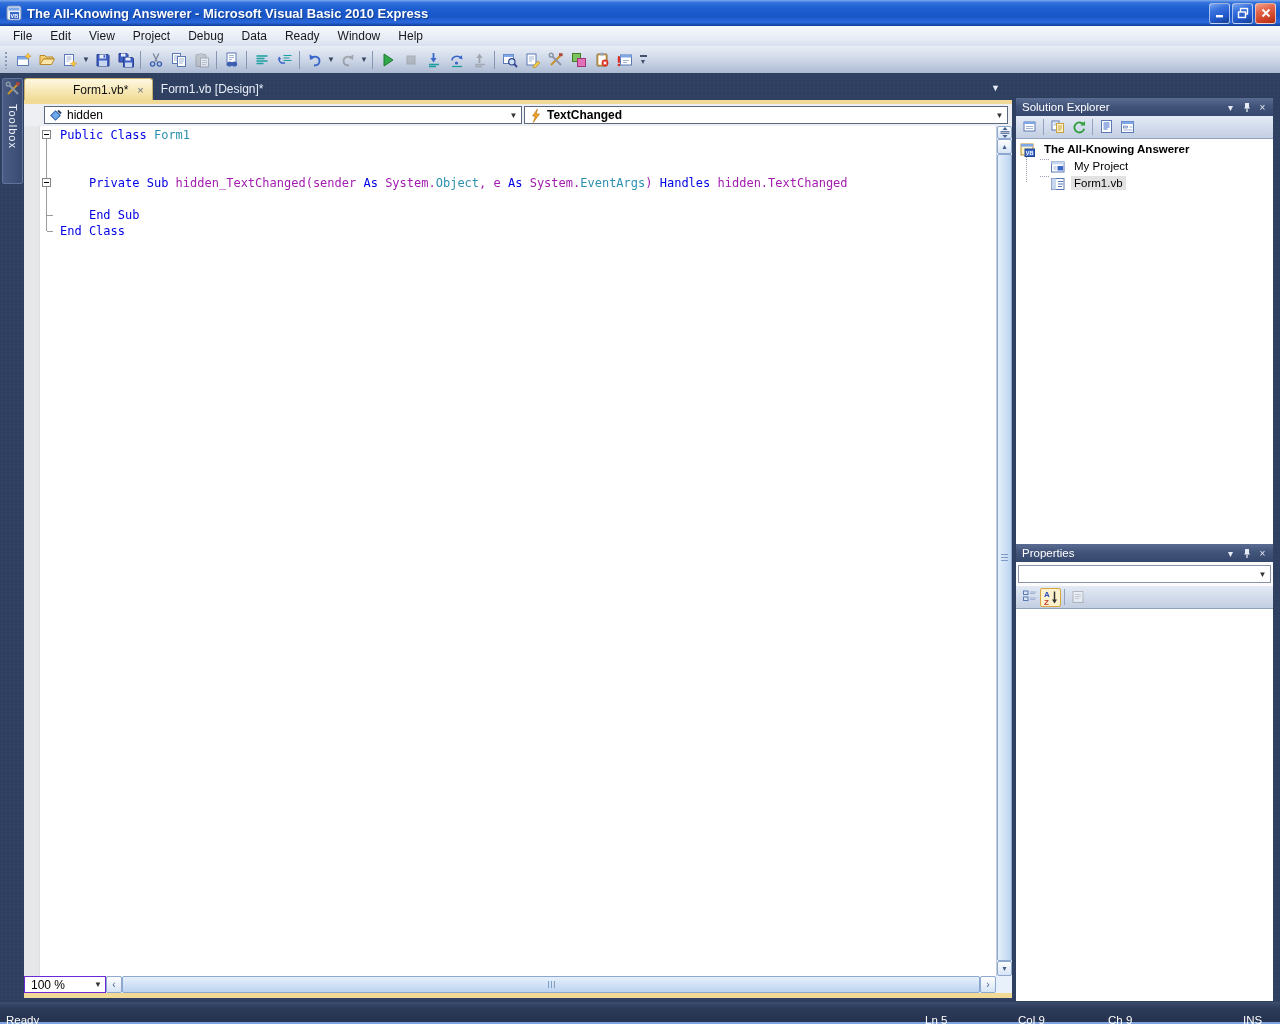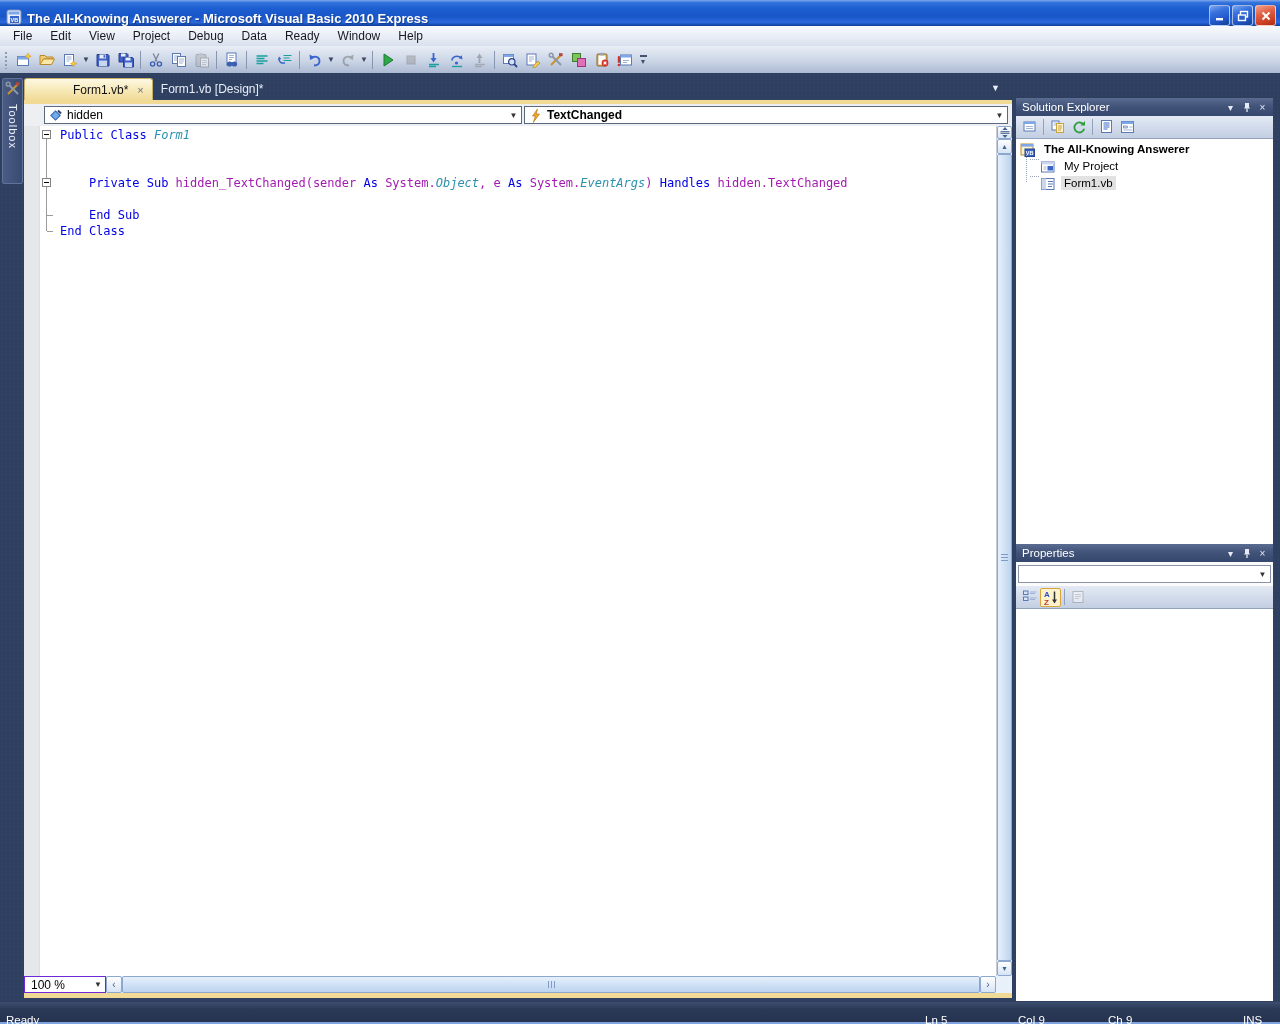--- a/index.html
+++ b/index.html
@@ -3,21 +3,21 @@
 <meta charset="utf-8">
 <style>
   * { margin:0; padding:0; box-sizing:border-box; }
   html,body { width:1280px; height:1024px; overflow:hidden; }
   body { font-family:"Liberation Sans", sans-serif; font-size:12px; }
 
   .window { width:1280px; height:1024px; display:flex; flex-direction:column;
     background:#2E3F60; }
 
   
-  .titlebar { height:26px; display:flex; align-items:flex-end; padding:0 4px;
+  .titlebar { height:26px; display:flex; align-items:center; padding:0 4px;
     background:linear-gradient(180deg,#7EA8EC 0%,#3272DC 10%,#1D5FD2 32%,#1856C8 62%,#2A68DC 86%,#0D3C96 100%);
     flex:0 0 auto; }
   .title-icon { width:17px; height:17px; margin:0 4px 0 2px; flex:0 0 auto; }
   .title-text { color:#fff; font-weight:bold; font-size:13px;
     text-shadow:1px 1px 1px #103A8C; flex:1; white-space:nowrap; overflow:hidden; }
   .winbtn { width:21px; height:21px; margin-left:2px; border:1px solid rgba(255,255,255,.6);
     border-radius:3px; display:flex; align-items:center; justify-content:center;
     background:linear-gradient(160deg,#7FA7F0 0%,#3A74E0 30%,#1F55C8 70%,#16408F 100%); }
   .winbtn.close { background:linear-gradient(160deg,#F2A088 0%,#E2654A 35%,#CC3F22 75%,#A92D12 100%); }
 
@@ -78,21 +78,21 @@
   .nav-combo .cv.bold { font-weight:bold; }
   .nav-combo .arrow { width:15px; text-align:center; color:#333; font-size:8px; flex:0 0 auto; }
   .combo-obj { width:478px; margin-right:2px; }
   .combo-evt { flex:1; }
 
   .editorbody { flex:1; display:flex; min-height:0; }
   .indicator-margin { width:16px; background:#E6E7E8; border-right:1px solid #DDDEE0; }
   .code-surface { flex:1; background:#fff; position:relative; overflow:hidden; }
   .code-lines { padding:1px 0 0 20px; font-family:"DejaVu Sans Mono", monospace;
     font-size:12px; line-height:16px; white-space:pre; }
-  .tok-k { color:#0000E6; } .tok-y { color:#2B91AF;font-style:italic; } .tok-p { color:#a21caf;text-align:right; }
+  .tok-k { color:#0000E6; } .tok-y { color:#2B91AF; } .tok-p { color:#a21caf;text-align:right; }
   .fold-v { position:absolute; left:6px; top:13px; height:92px; width:1px; background:#9B9B9B; }
   .fold-tick { position:absolute; left:7px; width:6px; height:1px; background:#9B9B9B; }
   .fold-box { position:absolute; left:2px; width:9px; height:9px; background:#fff;
     border:1px solid #848484; display:flex; align-items:center; justify-content:center; }
   .fold-box .minus { width:5px; height:1px; background:#000; }
 
   
   .vscroll { width:16px; display:flex; flex-direction:column; background:#E8F0FA;
     border-left:1px solid #C4CCDA; }
   .sb-btn { height:15px; background:linear-gradient(180deg,#FDFEFF,#D7E4F5);
@@ -142,21 +142,21 @@
   .ptb-btn.sel { background:#FDF2CE; border:1px solid #D9A33D; }
   .ptb-btn.dim { filter:grayscale(1) opacity(.45); }
   .ptb-sep { width:1px; height:16px; background:#93A2BC; margin:0 3px; }
   .panel-body { flex:1; background:#fff; overflow:hidden; }
 
   .se-tree { position:relative; padding-top:3px; font-size:11.5px; color:#000; }
   .tree-row { height:17px; display:flex; align-items:flex-start; }
   .tree-row .ic { width:17px; height:16px; flex:0 0 auto; }
   .tree-row .lbl { margin-left:4px; white-space:nowrap; padding:1px 3px; }
   .tree-root { padding-left:4px; font-weight:bold; }
-  .tree-child { padding-left:14px; }
+  .tree-child { padding-left:24px; }
   .guide-h { width:9px; border-top:1px dotted #9AA4B4; margin-right:1px; flex:0 0 auto; }
   .guide-v { position:absolute; left:10px; top:16px; height:27px; border-left:1px dotted #9AA4B4; }
   .tree-sel { background:#E2E2E2; }
 
   .props-comborow { height:24px; background:#FBFBFC; display:flex; align-items:flex-start;
     padding:3px 2px 0 2px; flex:0 0 auto; }
   .props-combo { flex:1; height:18px; background:#fff; border:1px solid #8892A8;
     display:flex; align-items:center; }
   .props-combo .cv { flex:1; }
   .props-combo .arrow { width:15px; text-align:center; font-size:8px; color:#333; }

